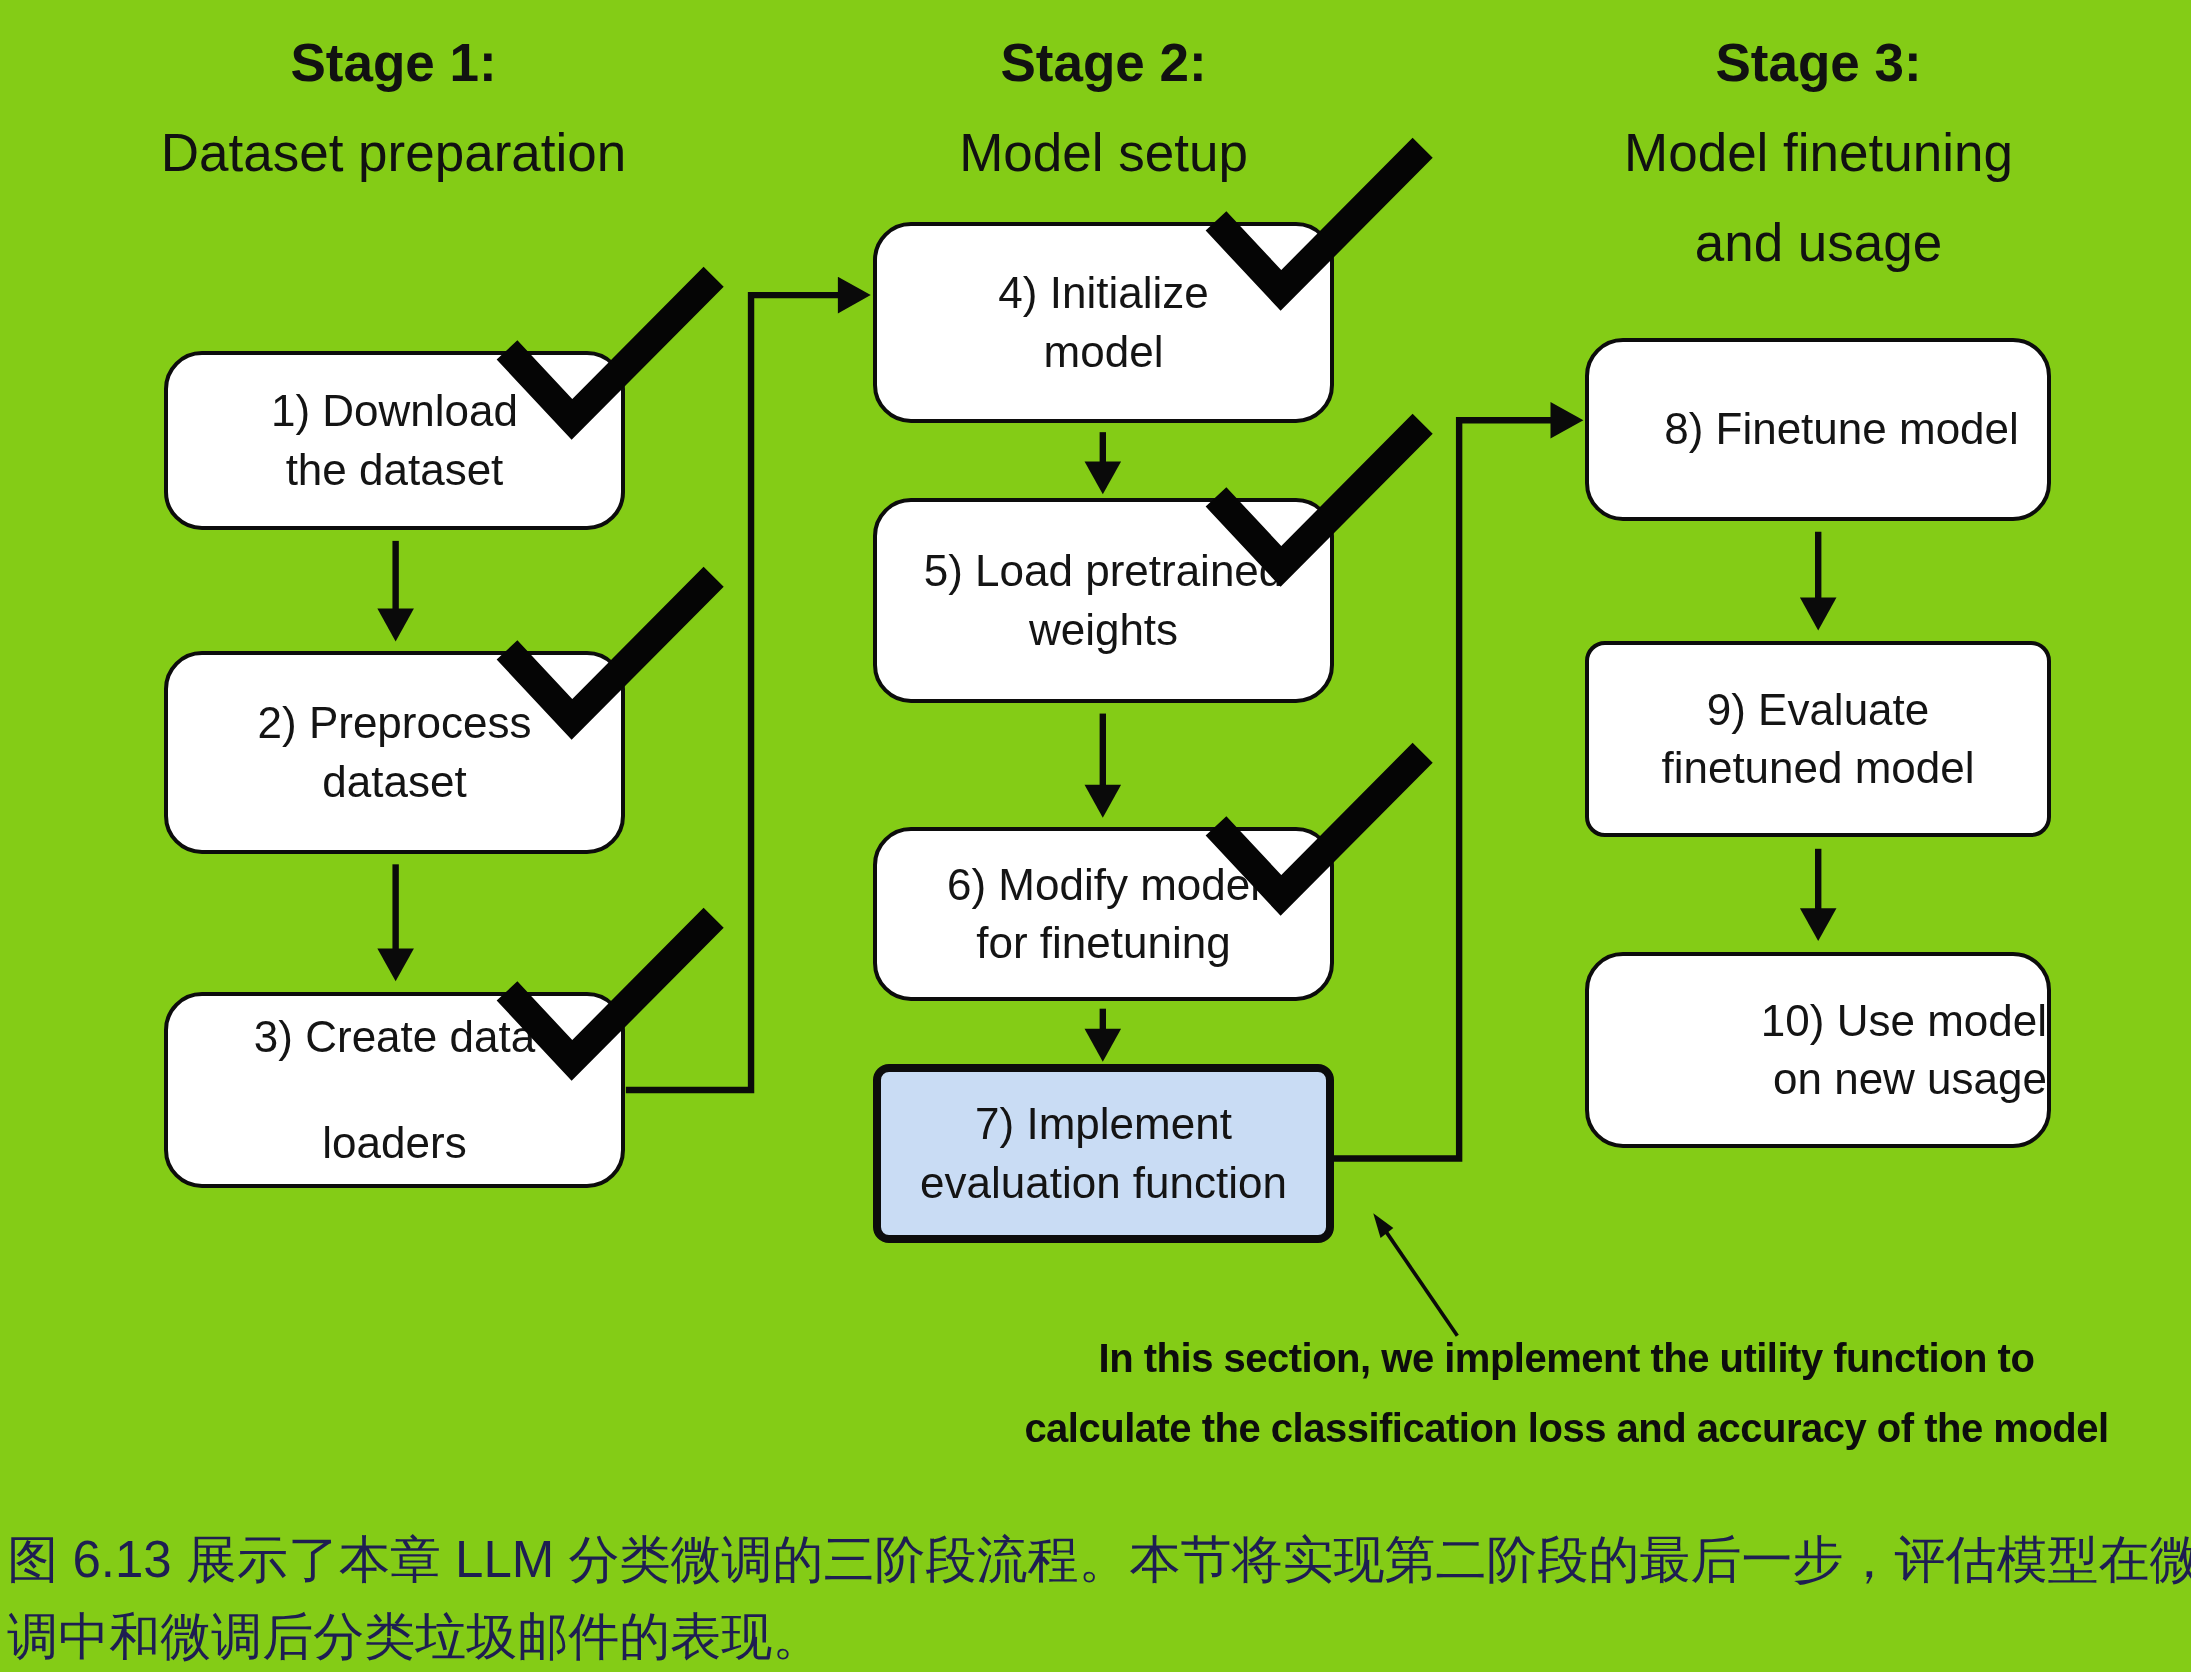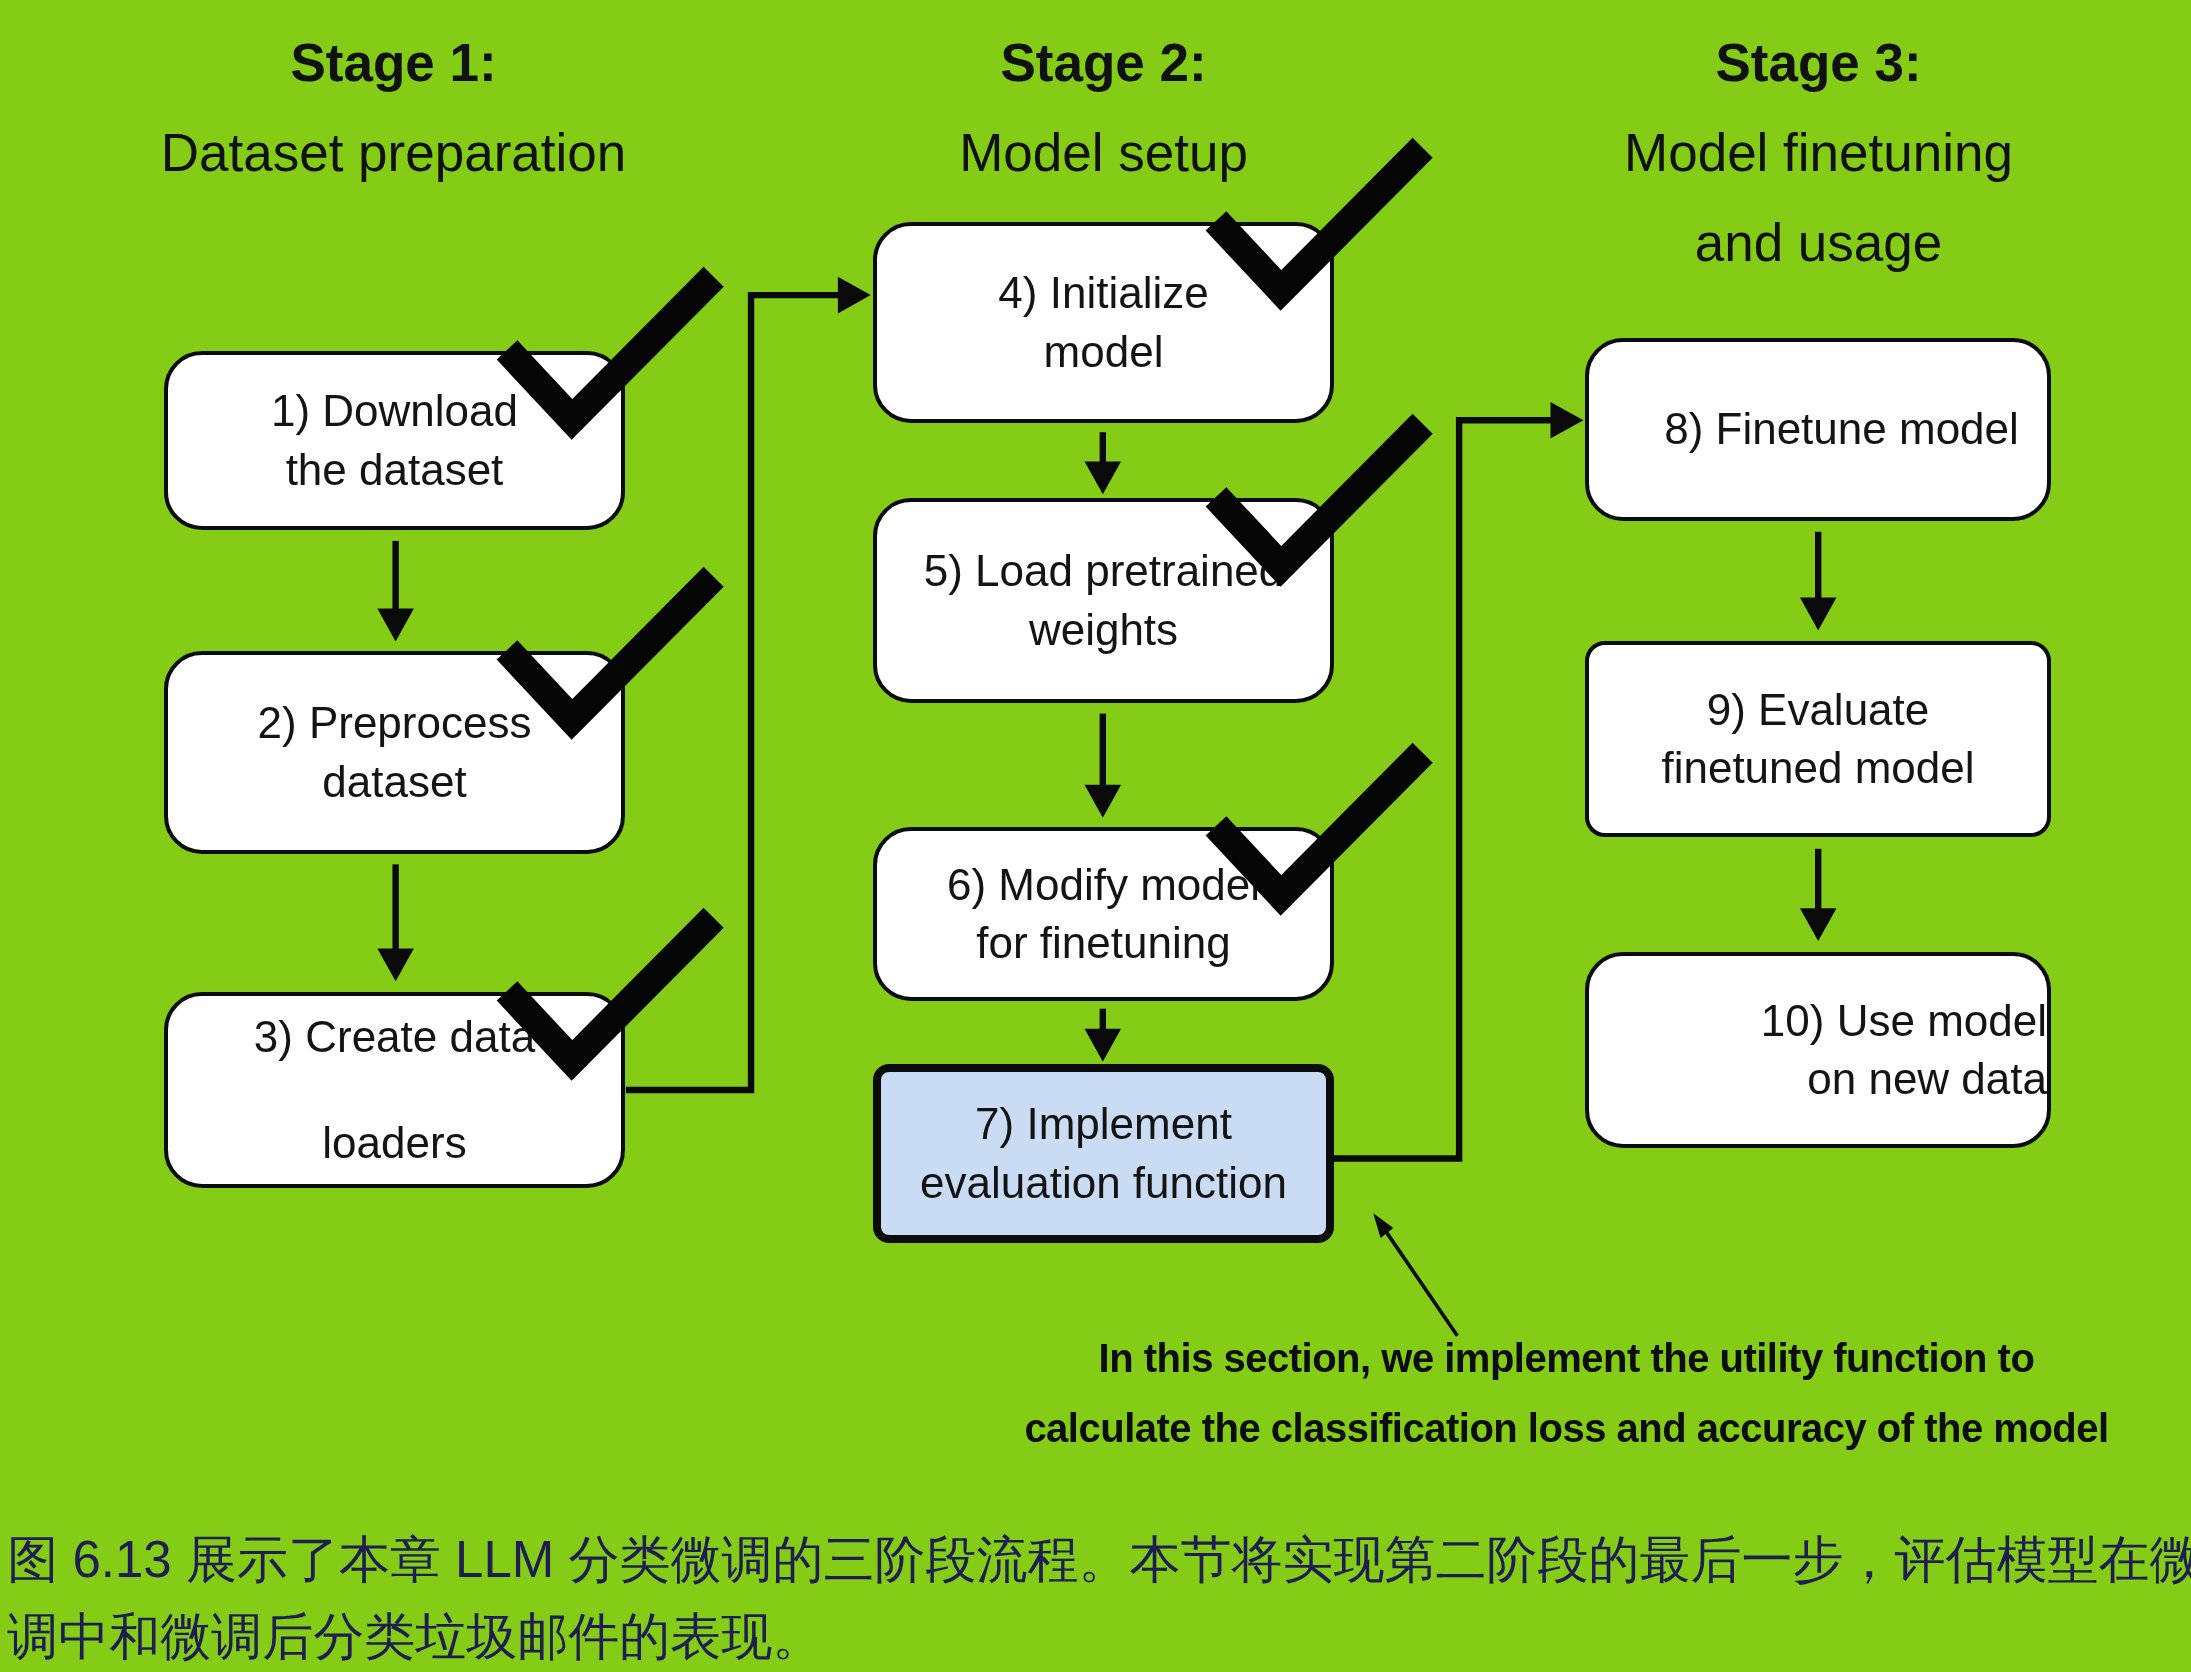--- a/index.html
+++ b/index.html
@@ -202,21 +202,21 @@
   <div class="box" style="left:1585px;top:338px;width:466px;height:183px;padding-left:47px;">
     <span>8) Finetune model</span>
     <span></span>
   </div>
   <div class="box" style="left:1585px;top:641px;width:466px;height:196px;border-radius:20px;">
     <span>9) Evaluate</span>
     <span>finetuned model</span>
   </div>
   <div class="box" style="left:1585px;top:952px;width:466px;height:196px;align-items:flex-end;">
     <span>10) Use model</span>
-    <span>on new data</span>
+    <span>on new usage</span>
   </div>
 
   <div class="annotation">
     <div>In this section, we implement the utility function to</div>
     <div>calculate the classification loss and accuracy of the model</div>
   </div>
 
   <div class="caption" style="color: rgb(30, 30, 82);">
     <div>图 6.13 展示了本章 LLM 分类微调的三阶段流程。本节将实现第二阶段的最后一步，评估模型在微调前、微</div>
     <div>调中和微调后分类垃圾邮件的表现。</div>

